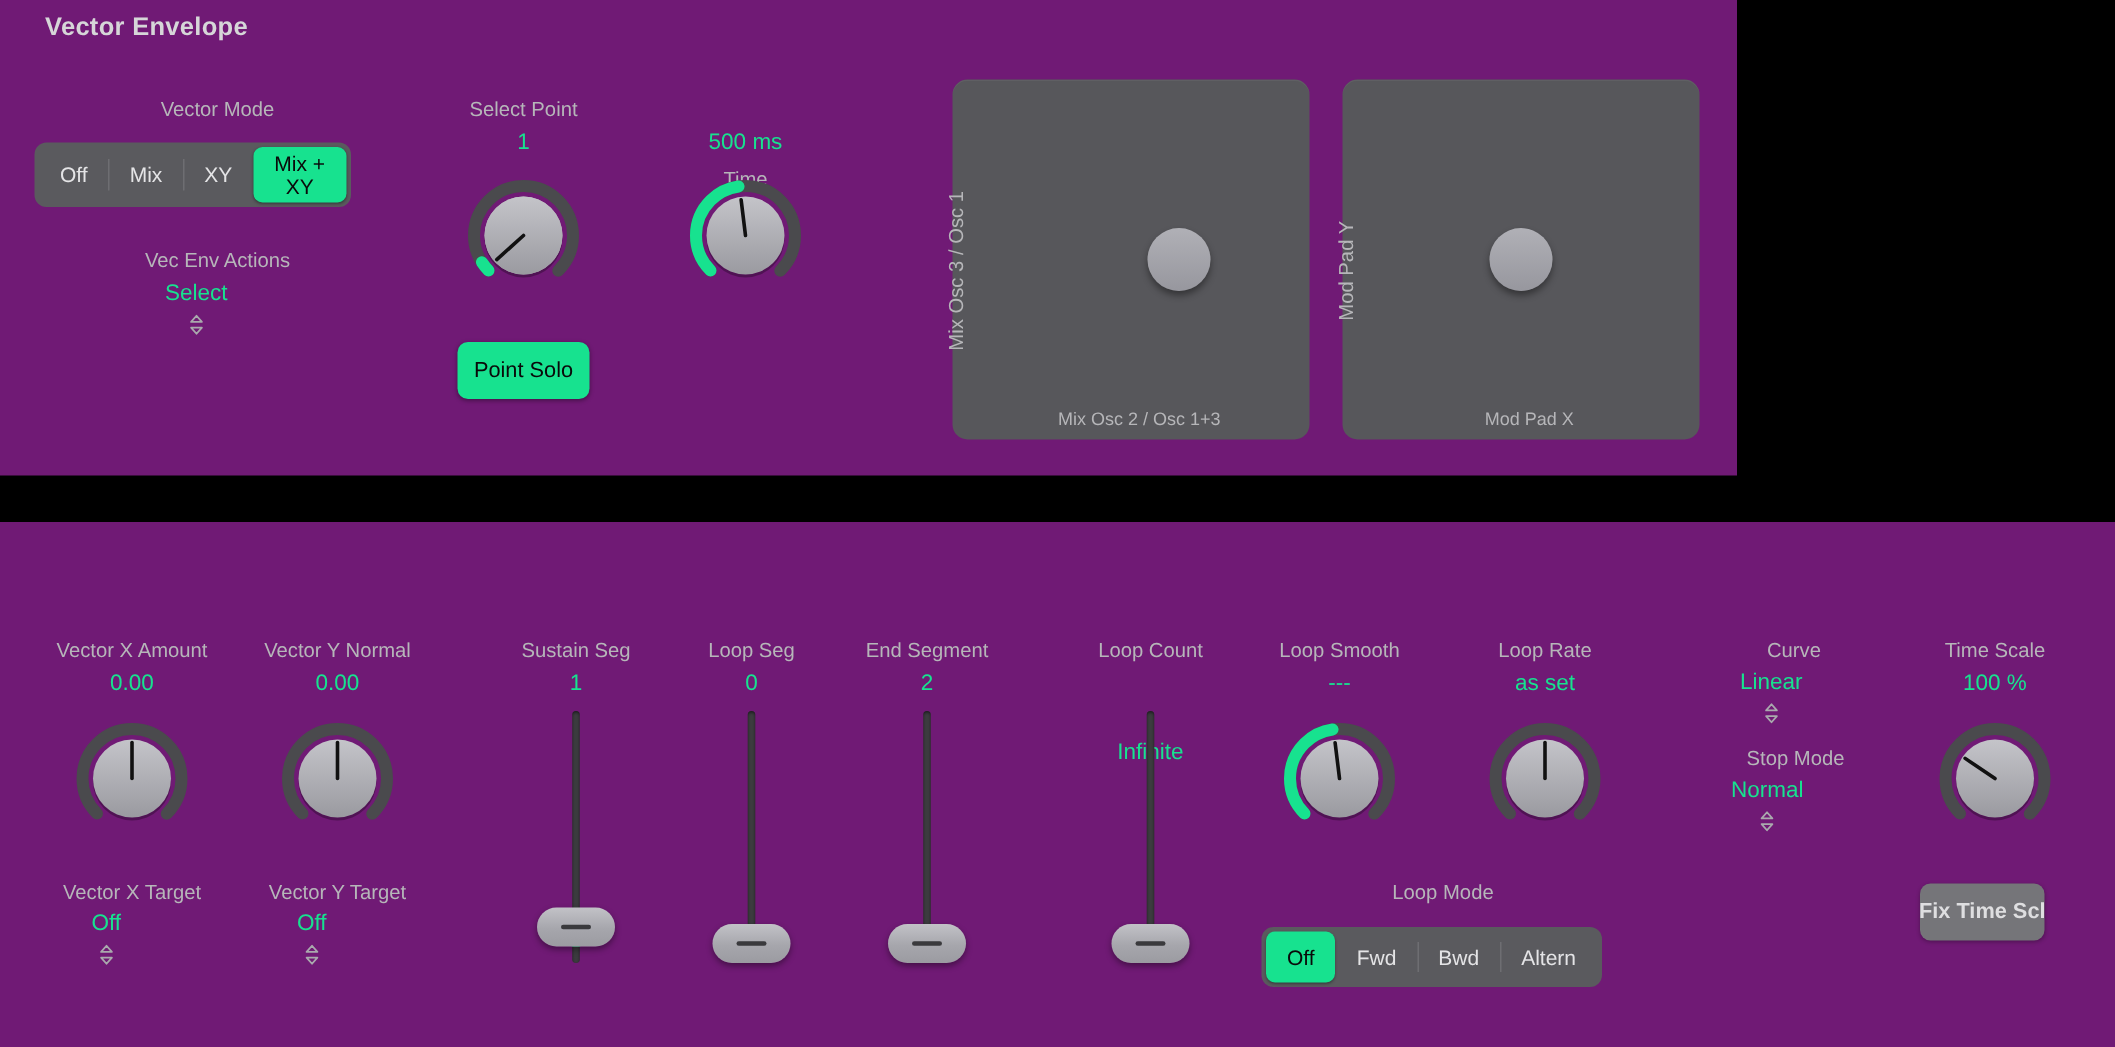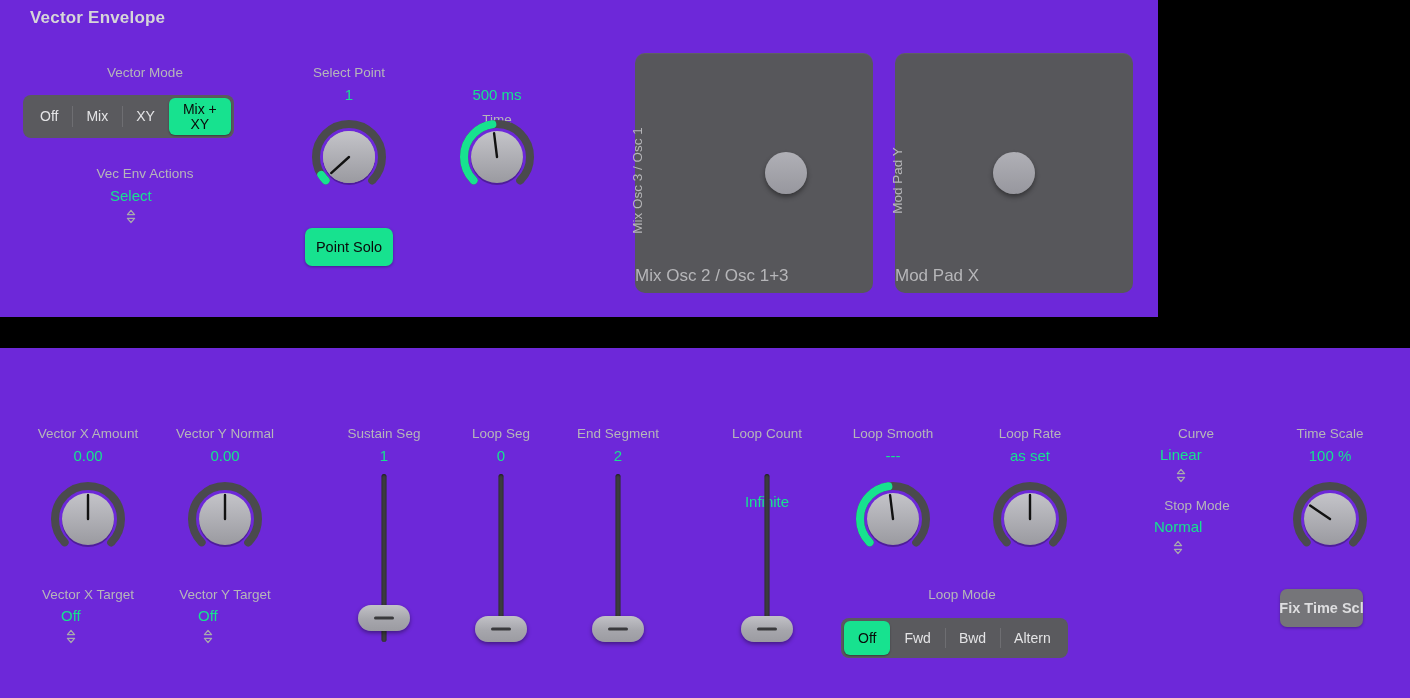--- a/index.html
+++ b/index.html
@@ -4,21 +4,21 @@
 <style>
   * { box-sizing: border-box; margin: 0; padding: 0; }
   html, body {
     width: 1410px; height: 698px;
     background: #000;
     font-family: "Liberation Sans", sans-serif;
     overflow: hidden;
   }
   #root { position: relative; width: 1410px; height: 698px; background:#000; }
 
-  .panel { position: absolute; background: #6d28d9; }
+  .panel { position: absolute; background: #701a75; }
   #top-panel   { left:0; top:0;   width:1158px; height:317px; }
   #bottom-panel{ left:0; top:348px; width:1410px; height:350px; }
 
   .title {
     position:absolute; left:30px; top:8px;
     font-size:17px; font-weight:bold; color:#d6d6d8;
     letter-spacing:.2px;
   }
 
   
@@ -72,22 +72,22 @@
   }
   .chev { display:inline-block; width:10px; height:15px; position:relative; }
   .chev svg{ display:block; }
 
   
   .pad {
     position:absolute; background:#57575b; border-radius:10px;
     box-shadow: inset 0 1px 0 rgba(255,255,255,.05);
   }
   .pad .pad-x-label{
-    position:absolute; bottom:7px; left:0; right:0; 
-    font-size:17px; color:#b6b6b9; white-space:nowrap;
+    position:absolute; bottom:7px; left:11px; right:0; text-align:center;
+    font-size:12px; color:#b6b6b9; white-space:nowrap;
   }
   .pad .pad-y-label{
     position:absolute; left:10px; top:50%;
     transform-origin:left center; transform:rotate(-90deg) translate(-50%,-50%);
     font-size:13.5px; color:#b6b6b9; white-space:nowrap;
   }
   .pad .puck {
     position:absolute; width:42px; height:42px; border-radius:50%;
     background:linear-gradient(180deg,#b0b0b6 0%,#97979e 100%);
     box-shadow:0 3px 5px rgba(0,0,0,.40);

